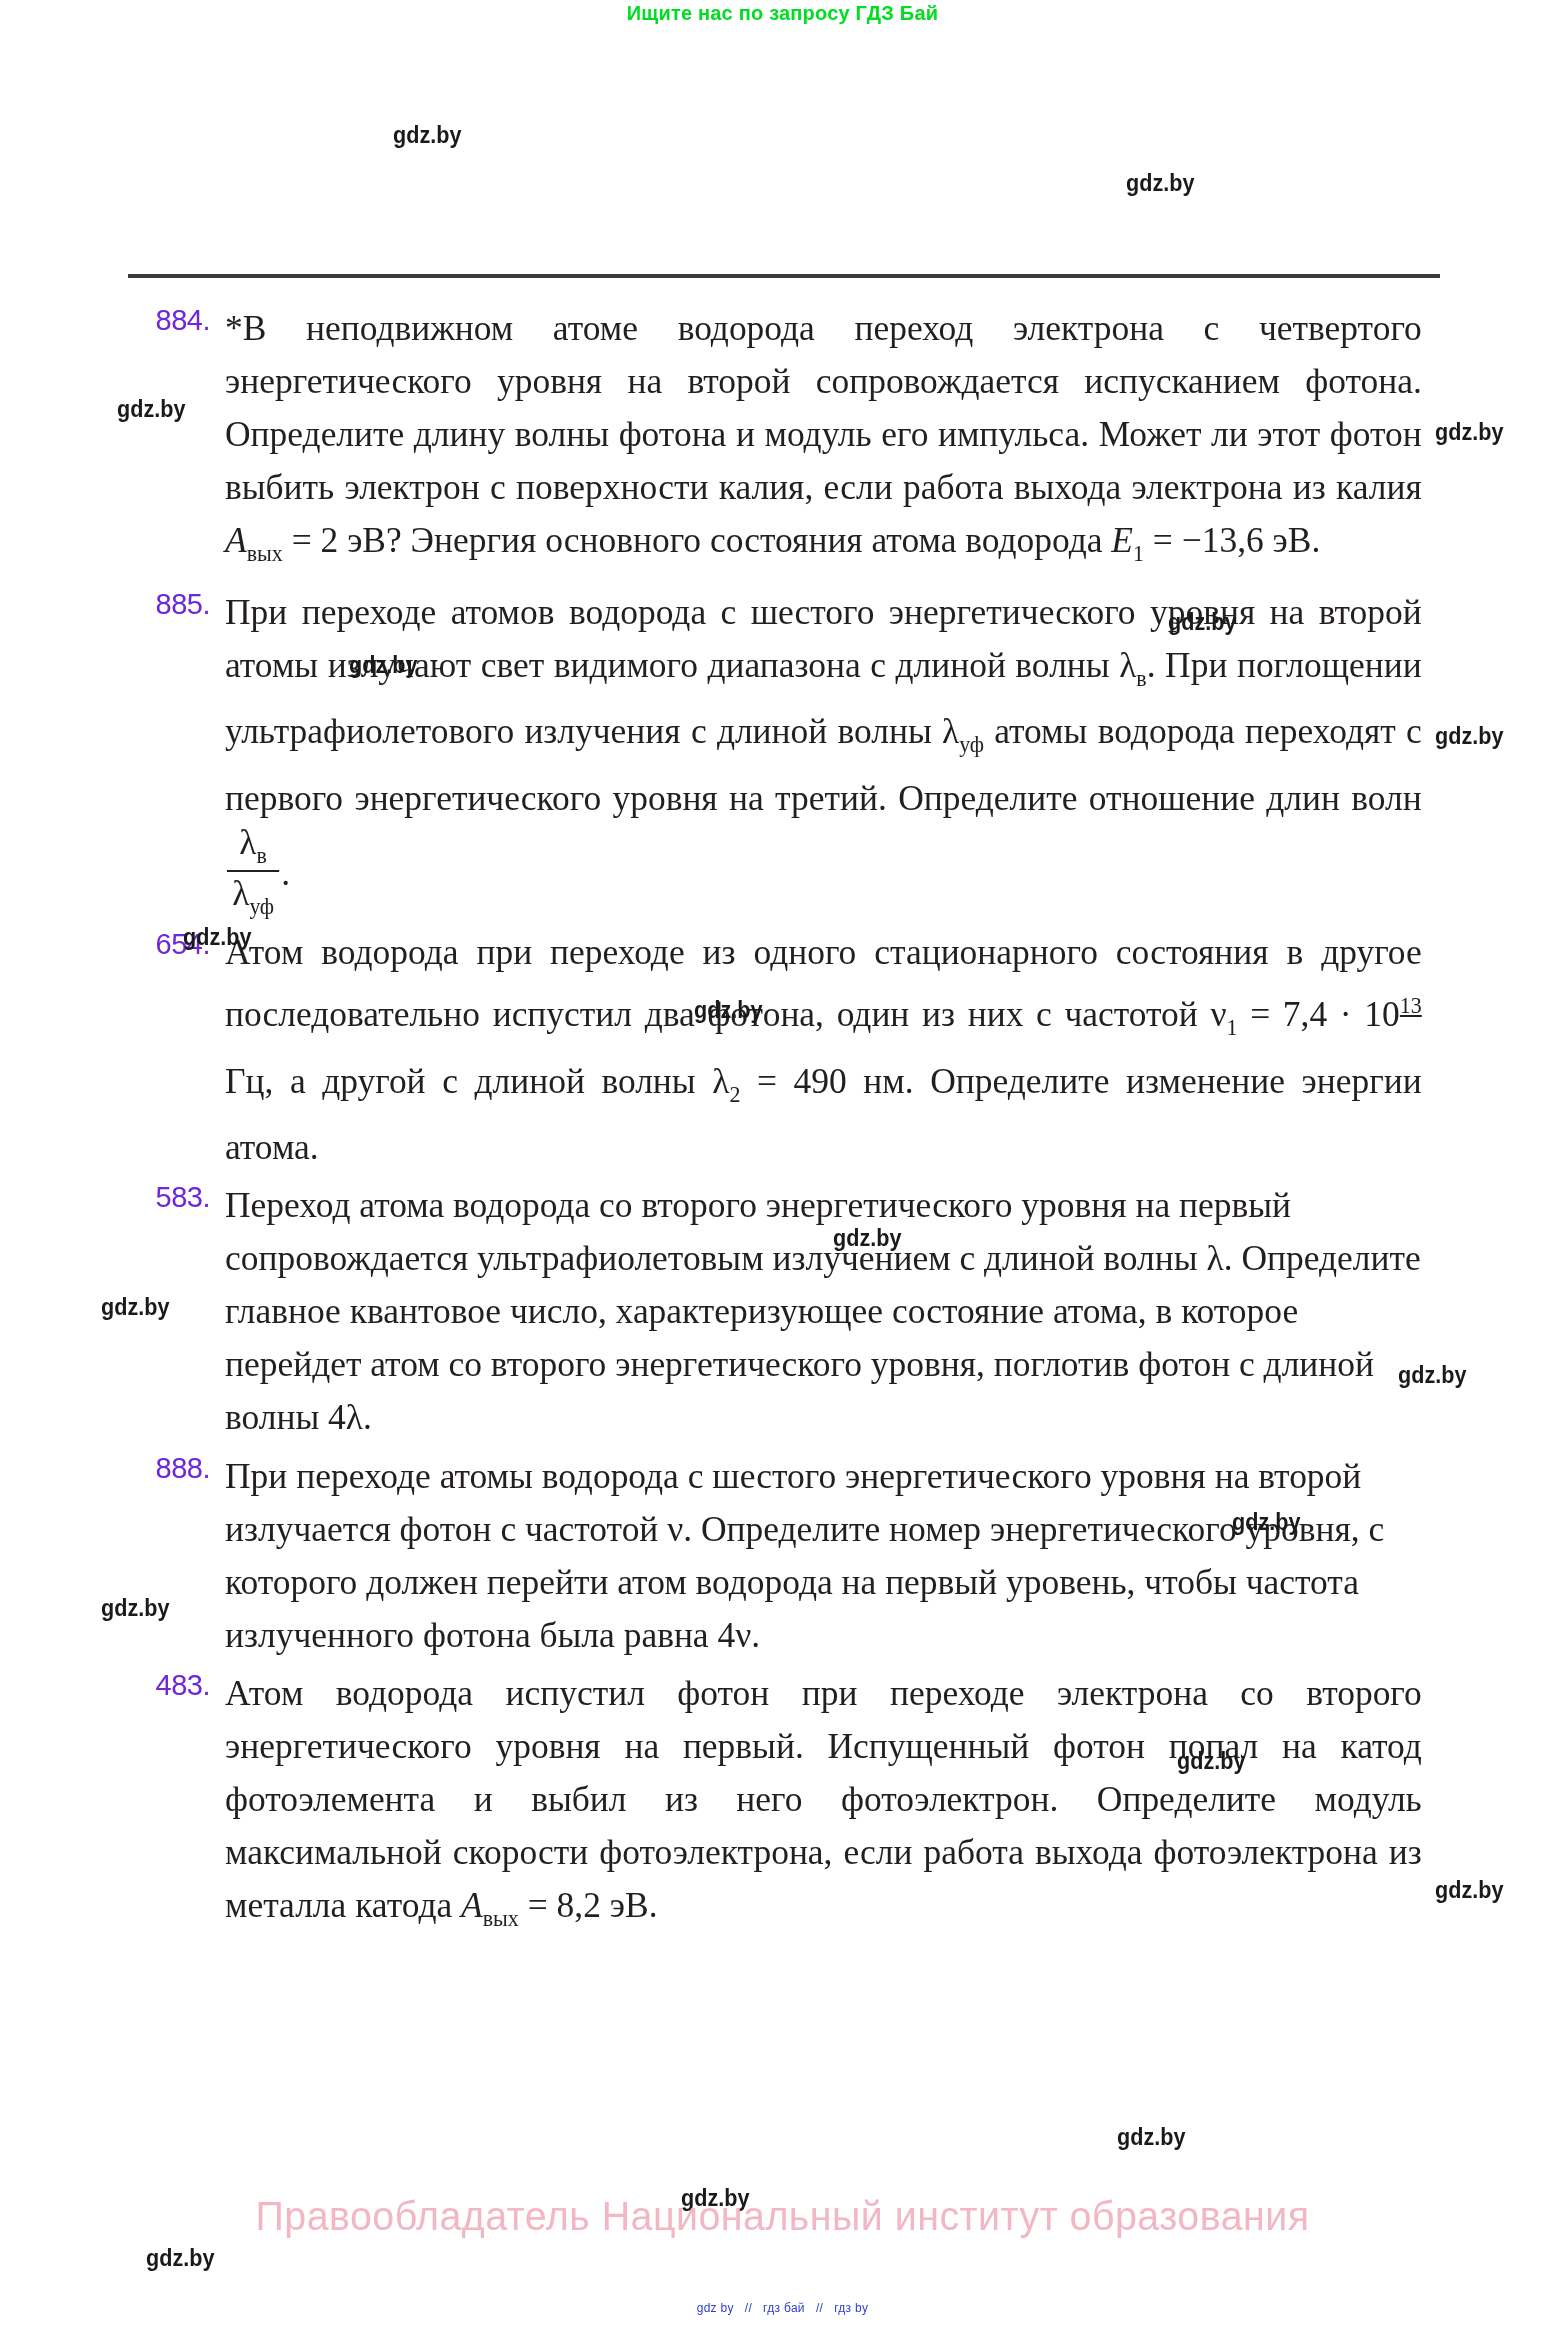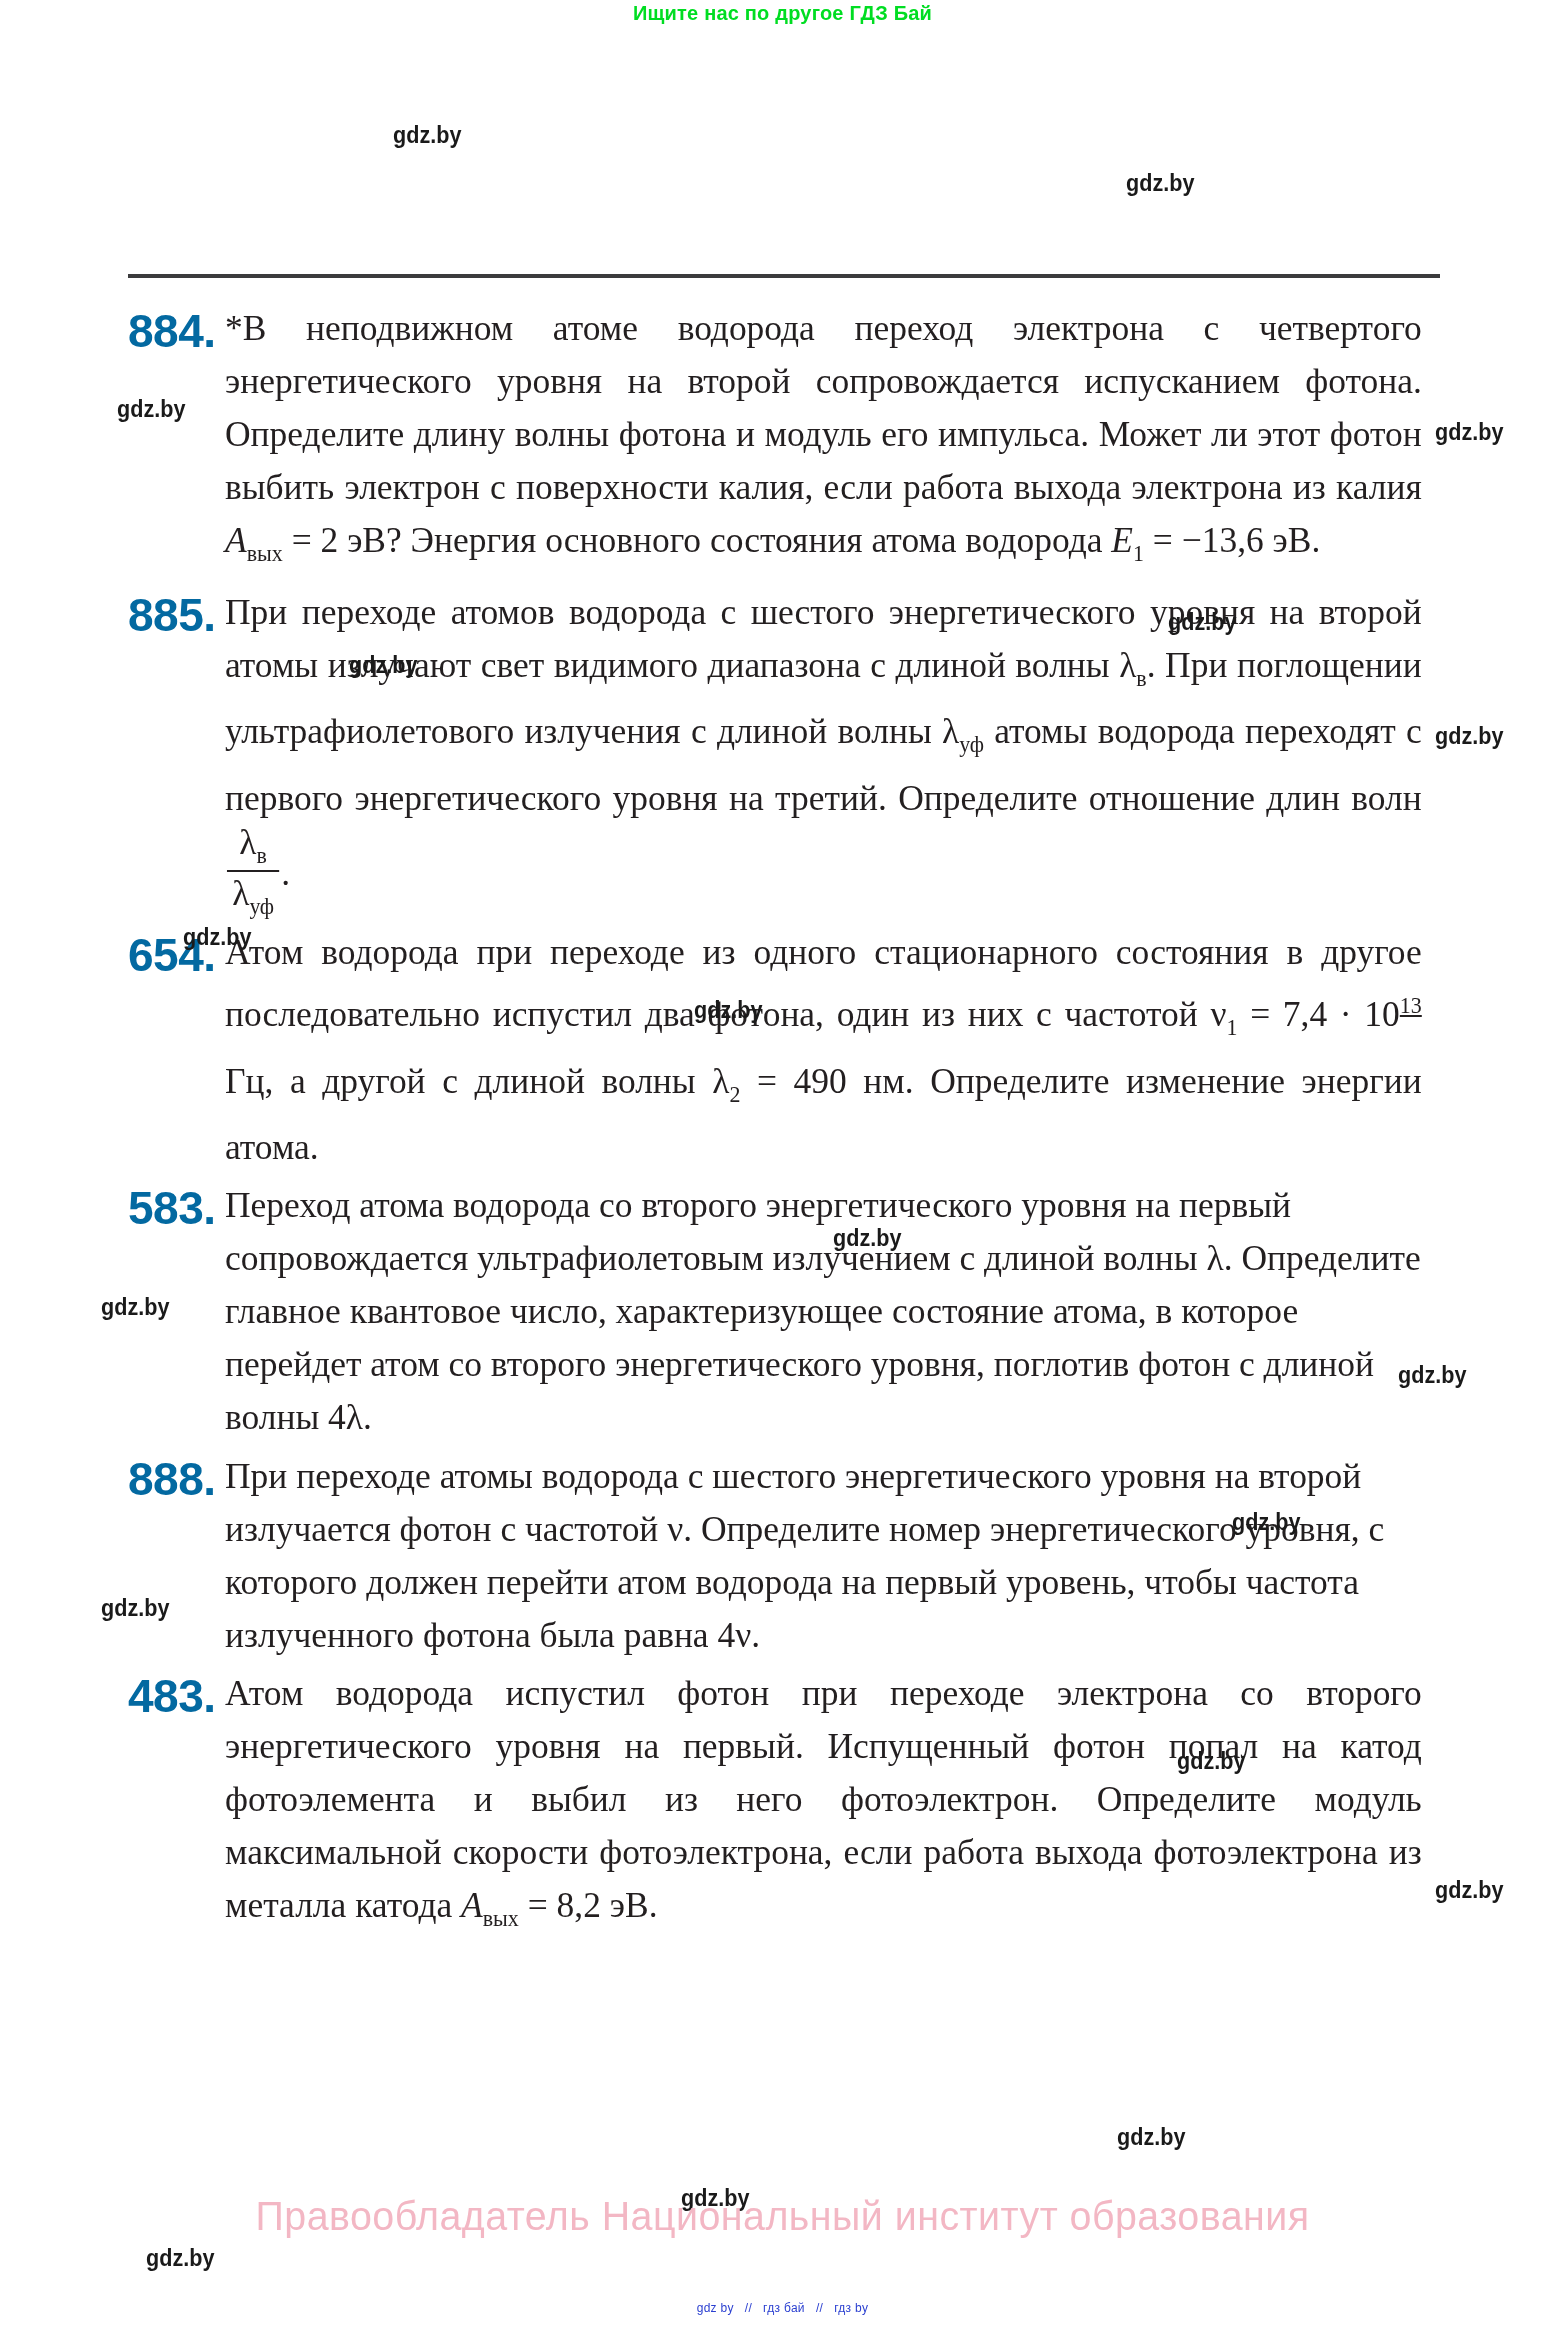--- a/index.html
+++ b/index.html
@@ -75,23 +75,23 @@
     display:block;
     margin:0 0 5.5px 0;
     padding-left:97px;
   }
   .ex-num{
     position:absolute;
     left:0; top:1.8px;
     width:82px;
     text-align:right;
     font-family:"Liberation Sans", sans-serif;
-    font-size:46px;
-    font-weight:700;
-    color:#0369a1;
+    font-size:29px;
+    font-weight:400;
+    color:#6d28d9;
     letter-spacing:-0.5px;
   }
   .ex-body{
     font-size:36px;
     line-height:53px;
     color:#231f20;
     text-align:justify;
     text-justify:inter-word;
     -webkit-hyphens:manual;
     hyphens:manual;
@@ -174,21 +174,21 @@
     color:#2a3fd0;
     letter-spacing:0.3px;
   }
   .footer-links span{ margin:0 5.5px; }
 </style>
 </head>
 <body>
 
 <div class="page">
 
-  <div class="promo-bar">Ищите нас по другое ГДЗ Бай</div>
+  <div class="promo-bar">Ищите нас по запросу ГДЗ Бай</div>
 
   <div class="runhead-rule"></div>
 
   <div class="exercises">
 
     <div class="ex">
       <div class="ex-num">884.</div>
       <div class="ex-body"><span class="star">*</span><span>В неподвижном атоме водорода переход электрона с четвертого энергетического уровня на второй сопровождается испусканием фотона. Определите длину волны фотона и модуль его импульса. Может ли этот фотон выбить электрон с поверхности калия, если работа выхода электрона из калия </span><span class="nbsp"><span class="var">A</span><span class="sub">вых</span></span><span> = 2 эВ? Энергия основного состояния атома водорода </span><span class="nbsp"><span class="var">E</span><span class="sub">1</span></span><span> = −13,6 эВ.</span></div>
     </div>
 

